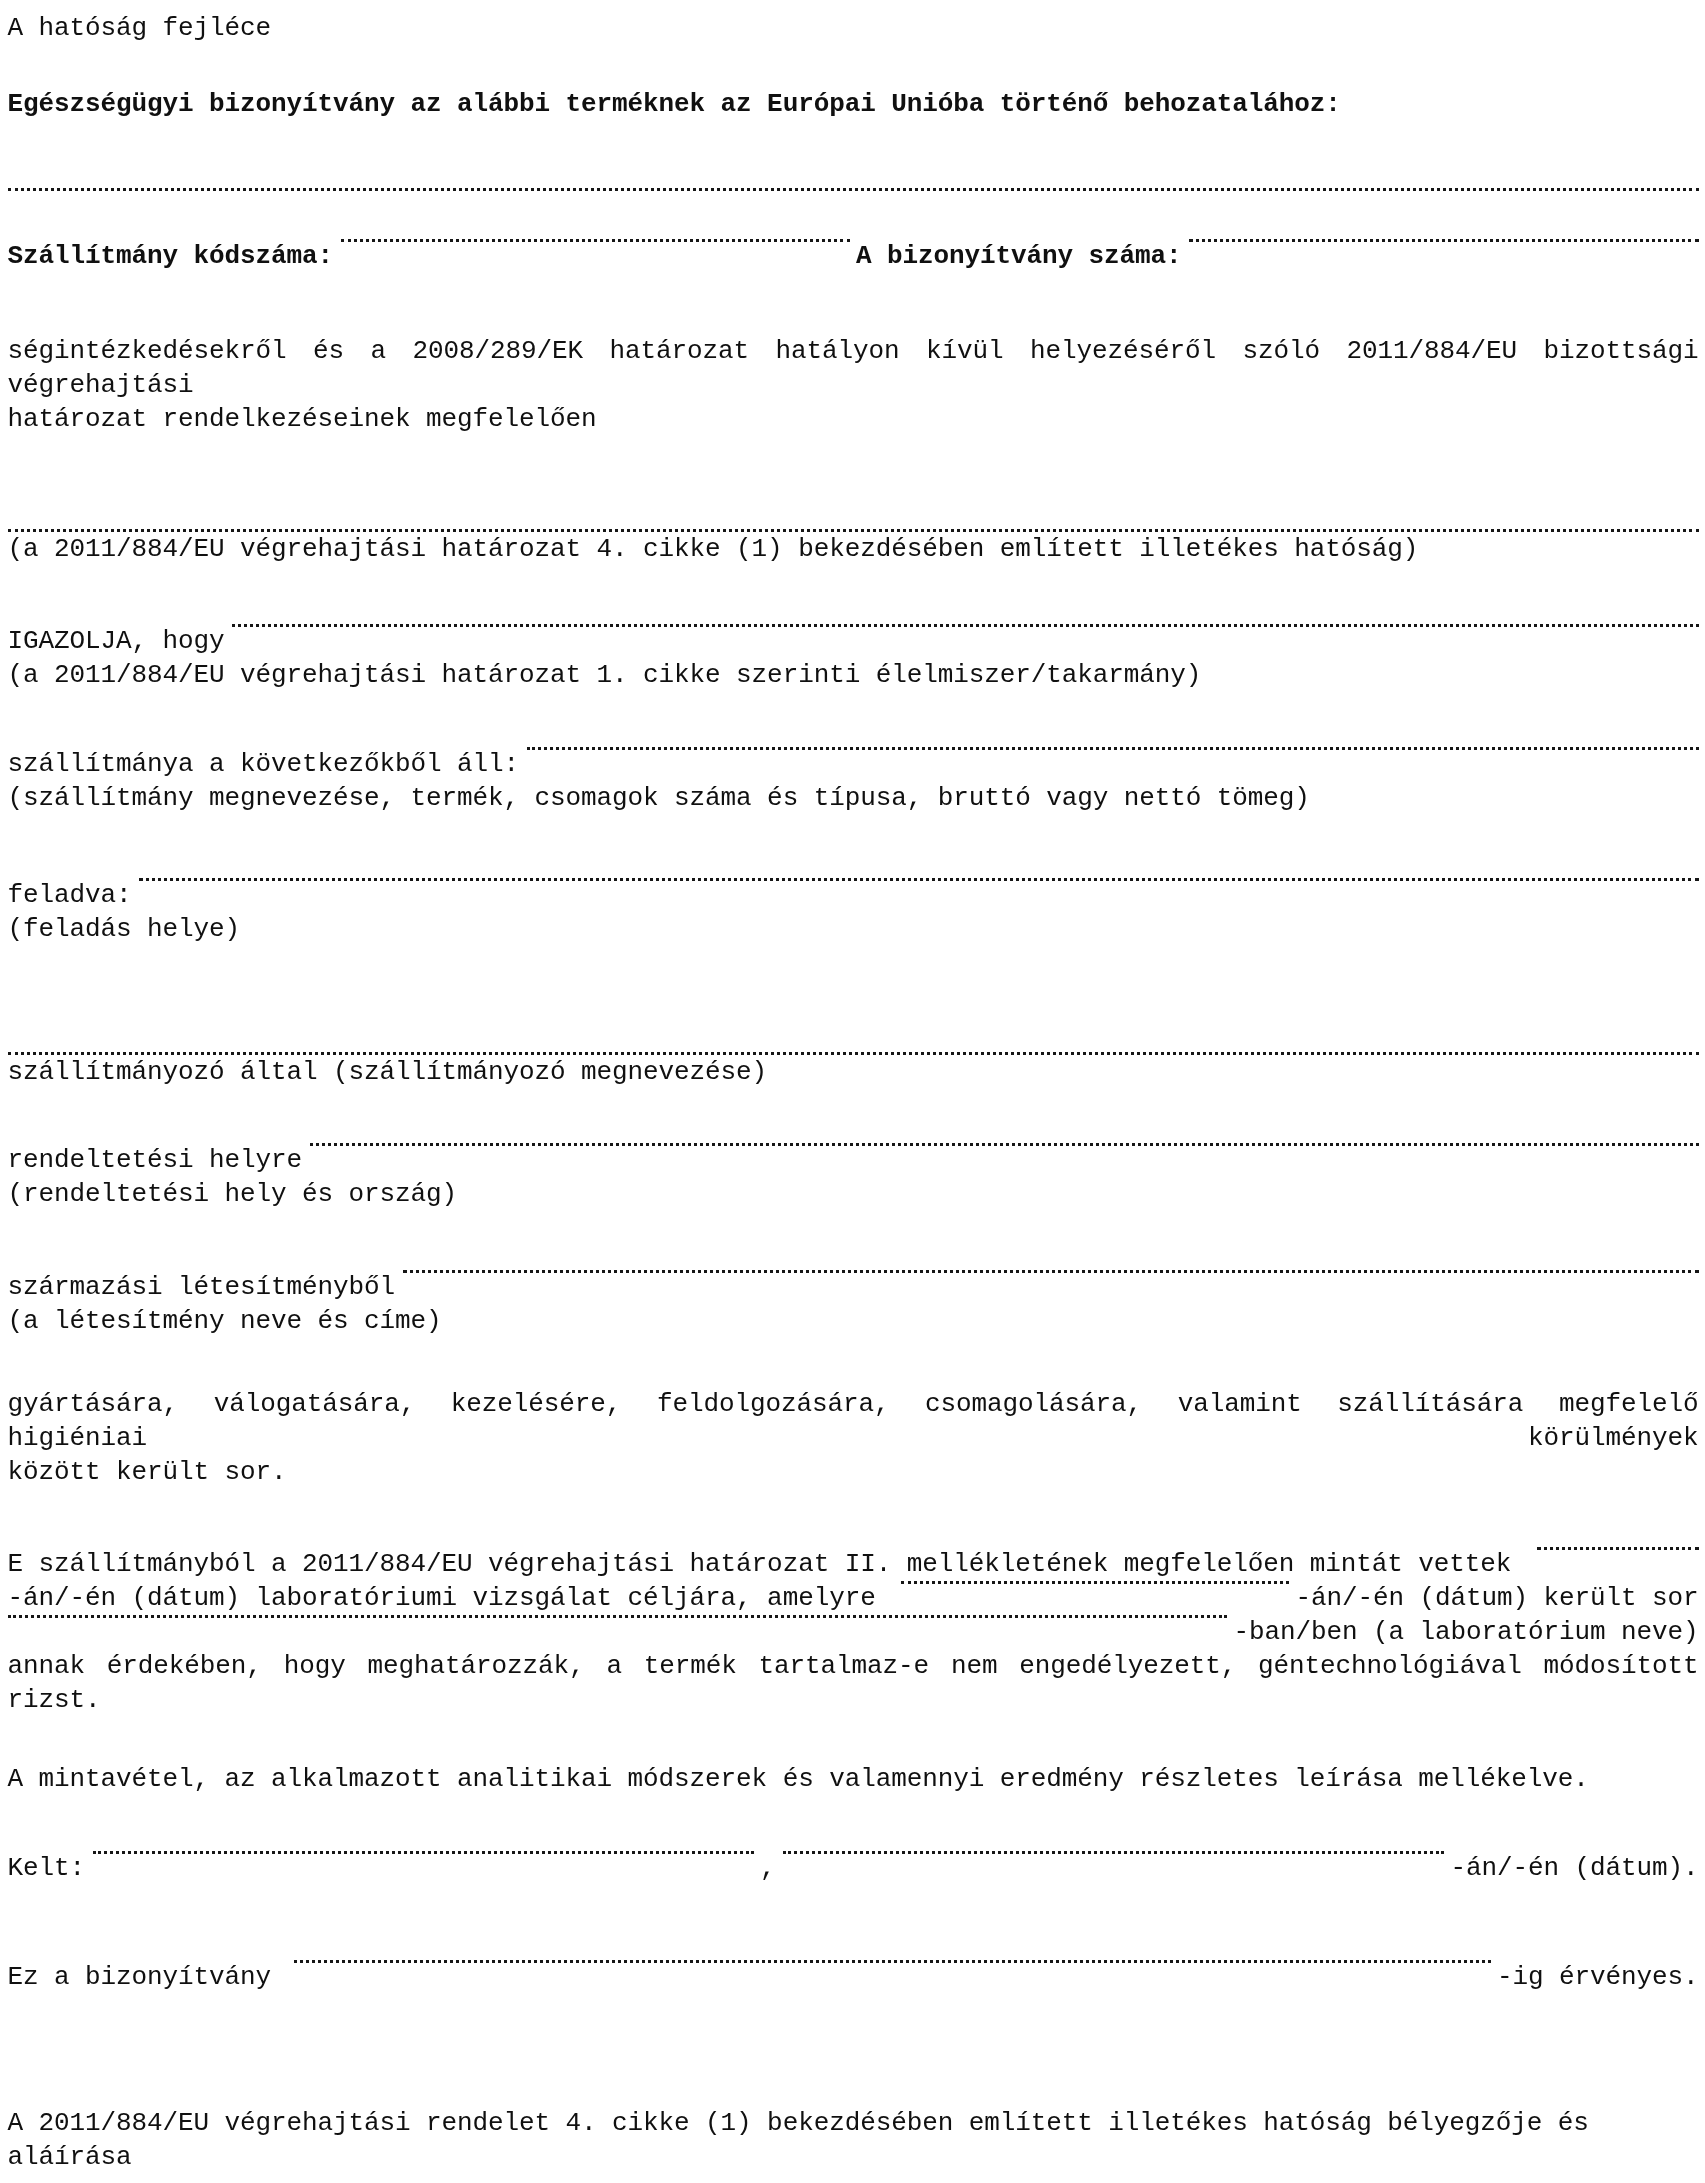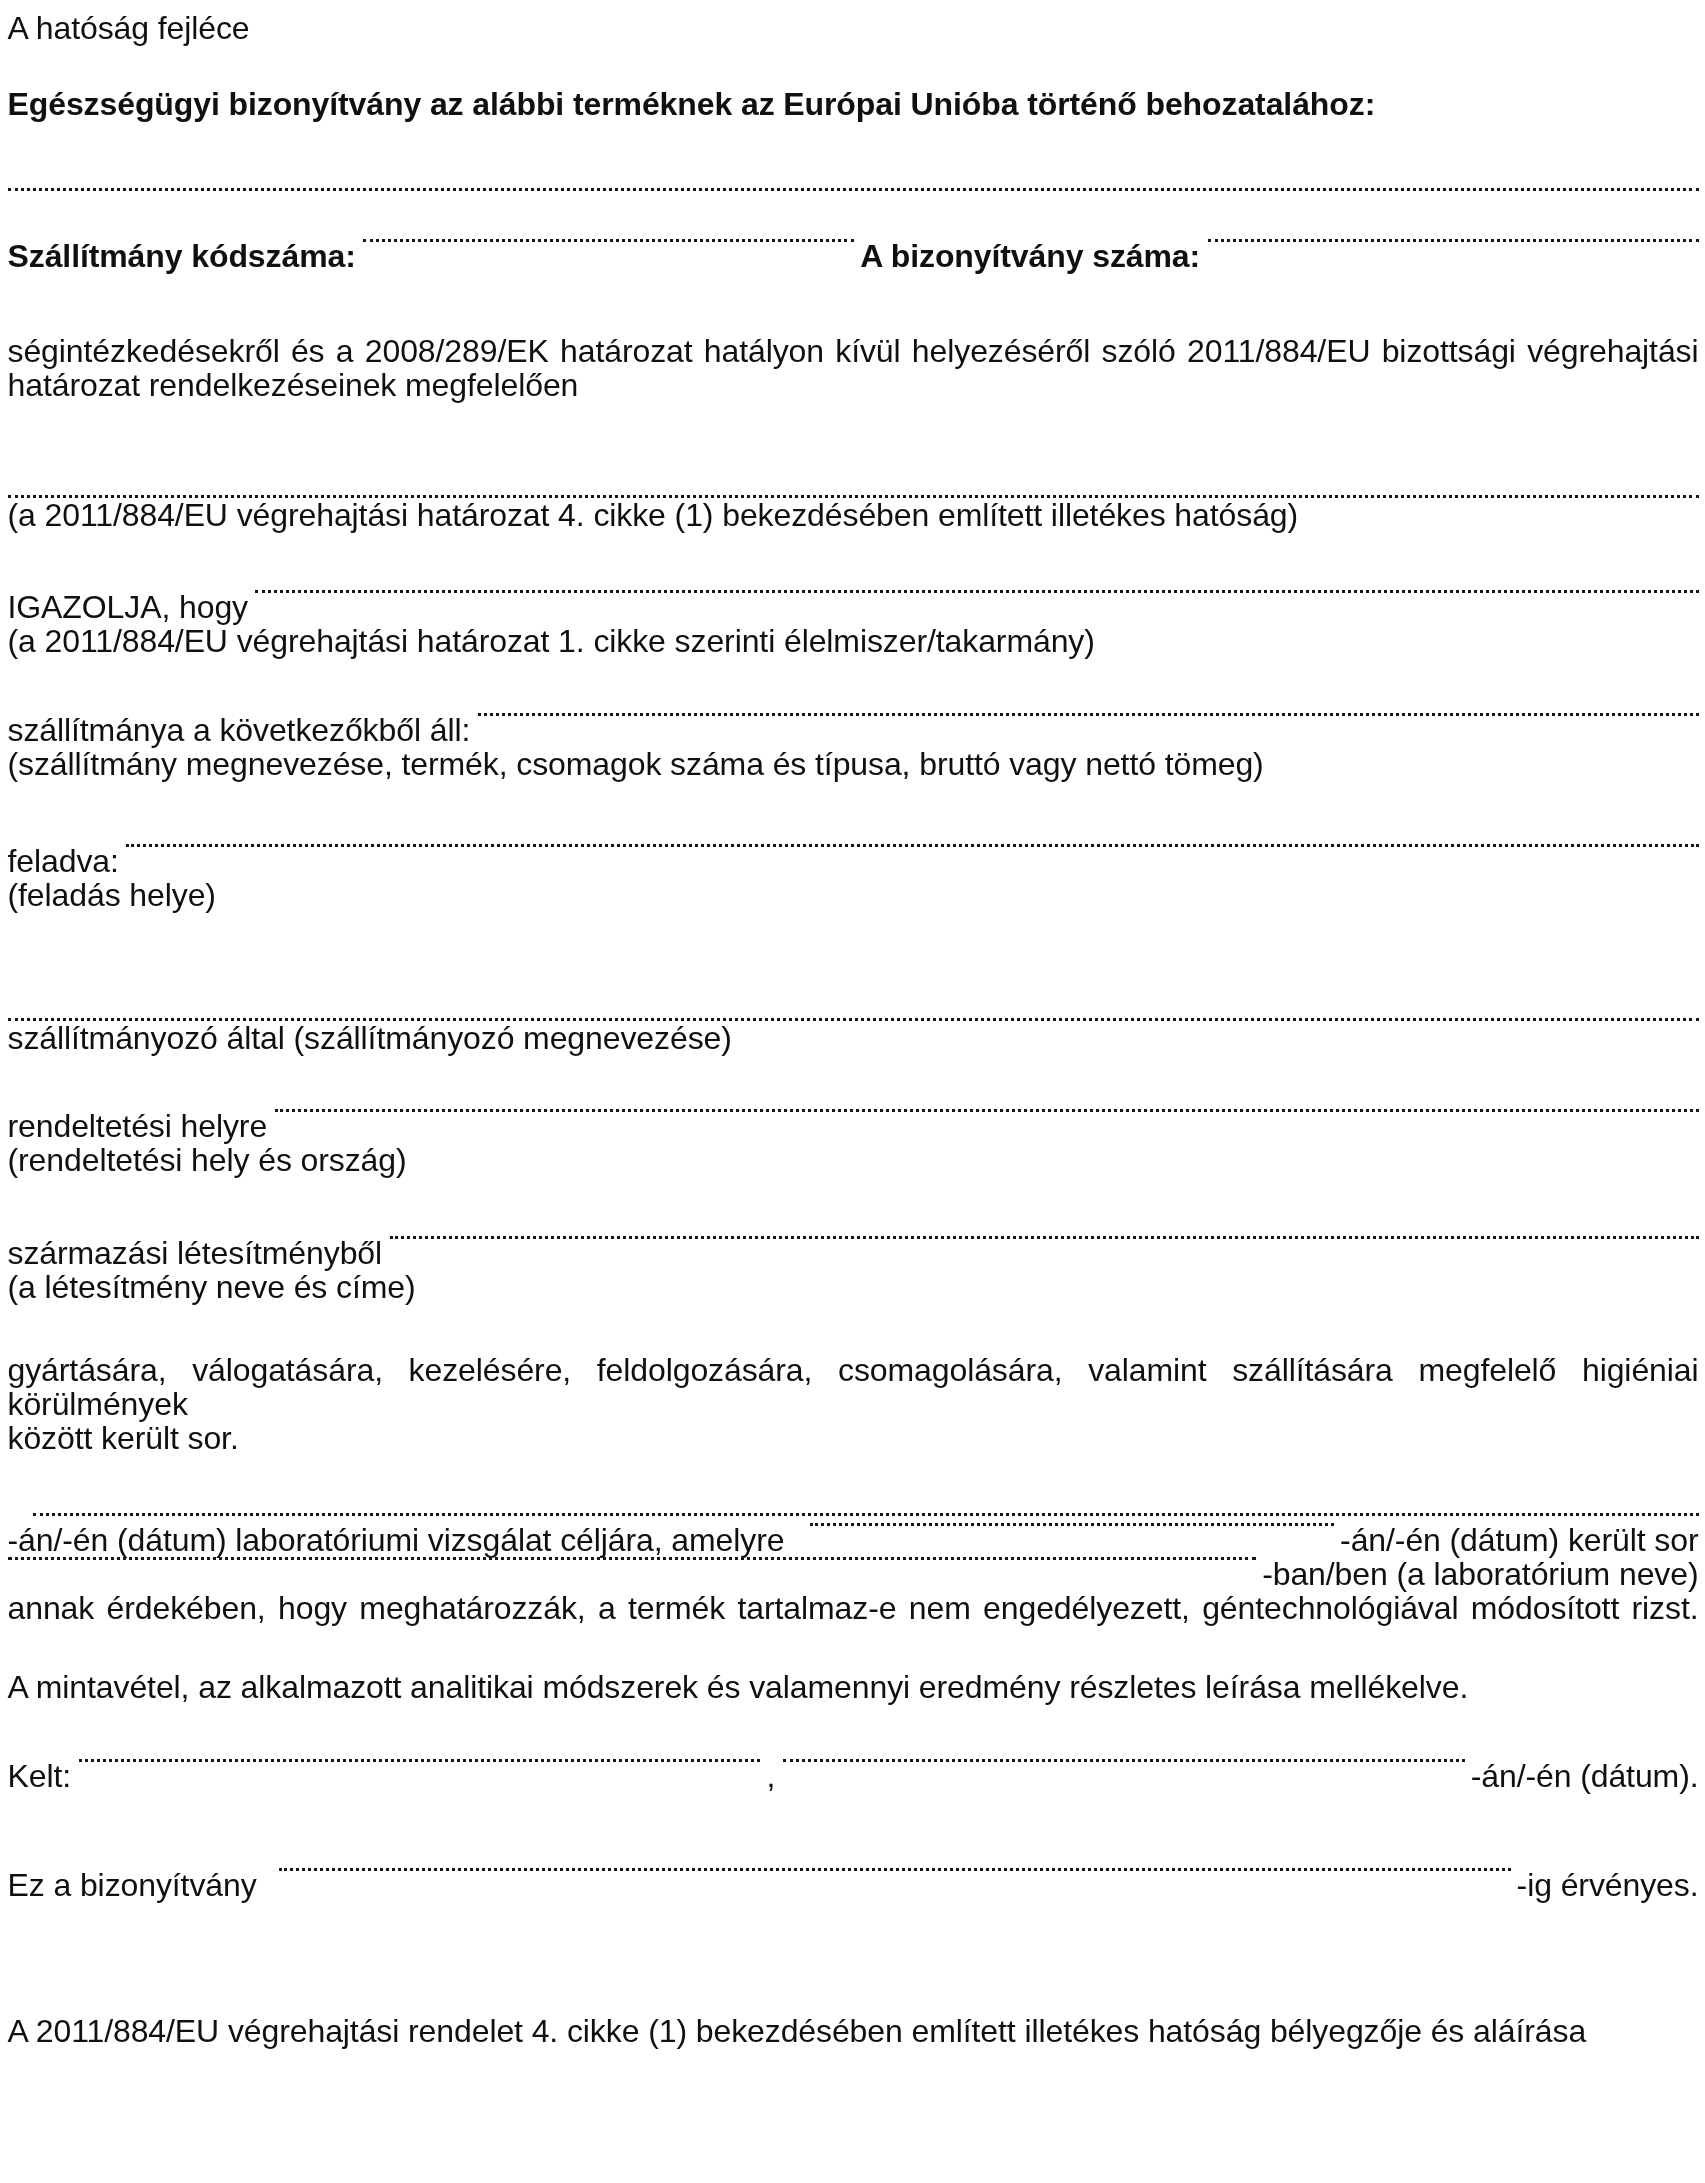--- a/index.html
+++ b/index.html
@@ -4,22 +4,22 @@
 <style>
   html, body { margin: 0; padding: 0; background: #ffffff; }
   .page {
     position: relative;
     width: 1706px;
     height: 2183px;
     box-sizing: border-box;
     padding: 10.5px 7.5px 0 7.5px;
     background: #ffffff;
     color: #101010;
-    font-family: Liberation Sans, sans-serif;
-    font-size: 32px;
+    font-family: Liberation Mono, monospace;
+    font-size: 26px;
     line-height: 34px;
     letter-spacing: -0.1px;
     overflow: hidden;
   }
   .b { font-weight: bold; }
   .row { display: flex; align-items: flex-start; }
   .row .t { white-space: nowrap; }
   .dots {
     flex: 1 1 auto;
     min-width: 30px;
@@ -95,20 +95,21 @@
   </div>
   <div class="cap">(a létesítmény neve és címe)</div>
 
   <div style="margin-top:49px">
     <div class="jl">gyártására, válogatására, kezelésére, feldolgozására, csomagolására, valamint szállítására megfelelő higiéniai körülmények</div>
     <div>között került sor.</div>
   </div>
 
   <div style="margin-top:58px">
     <div class="row">
+      <span class="t">E szállítmányból a 2011/884/EU végrehajtási határozat II. mellékletének megfelelően mintát vettek</span>
       <span class="dots end" style="margin-left:25.5px"></span>
     </div>
     <div class="row">
       <span class="t">-án/-én (dátum) laboratóriumi vizsgálat céljára, amelyre</span>
       <span class="dots" style="margin-left:25.5px"></span>
       <span class="t">-án/-én (dátum) került sor</span>
     </div>
     <div class="row">
       <span class="dots start"></span>
       <span class="t">-ban/ben (a laboratórium neve)</span>

